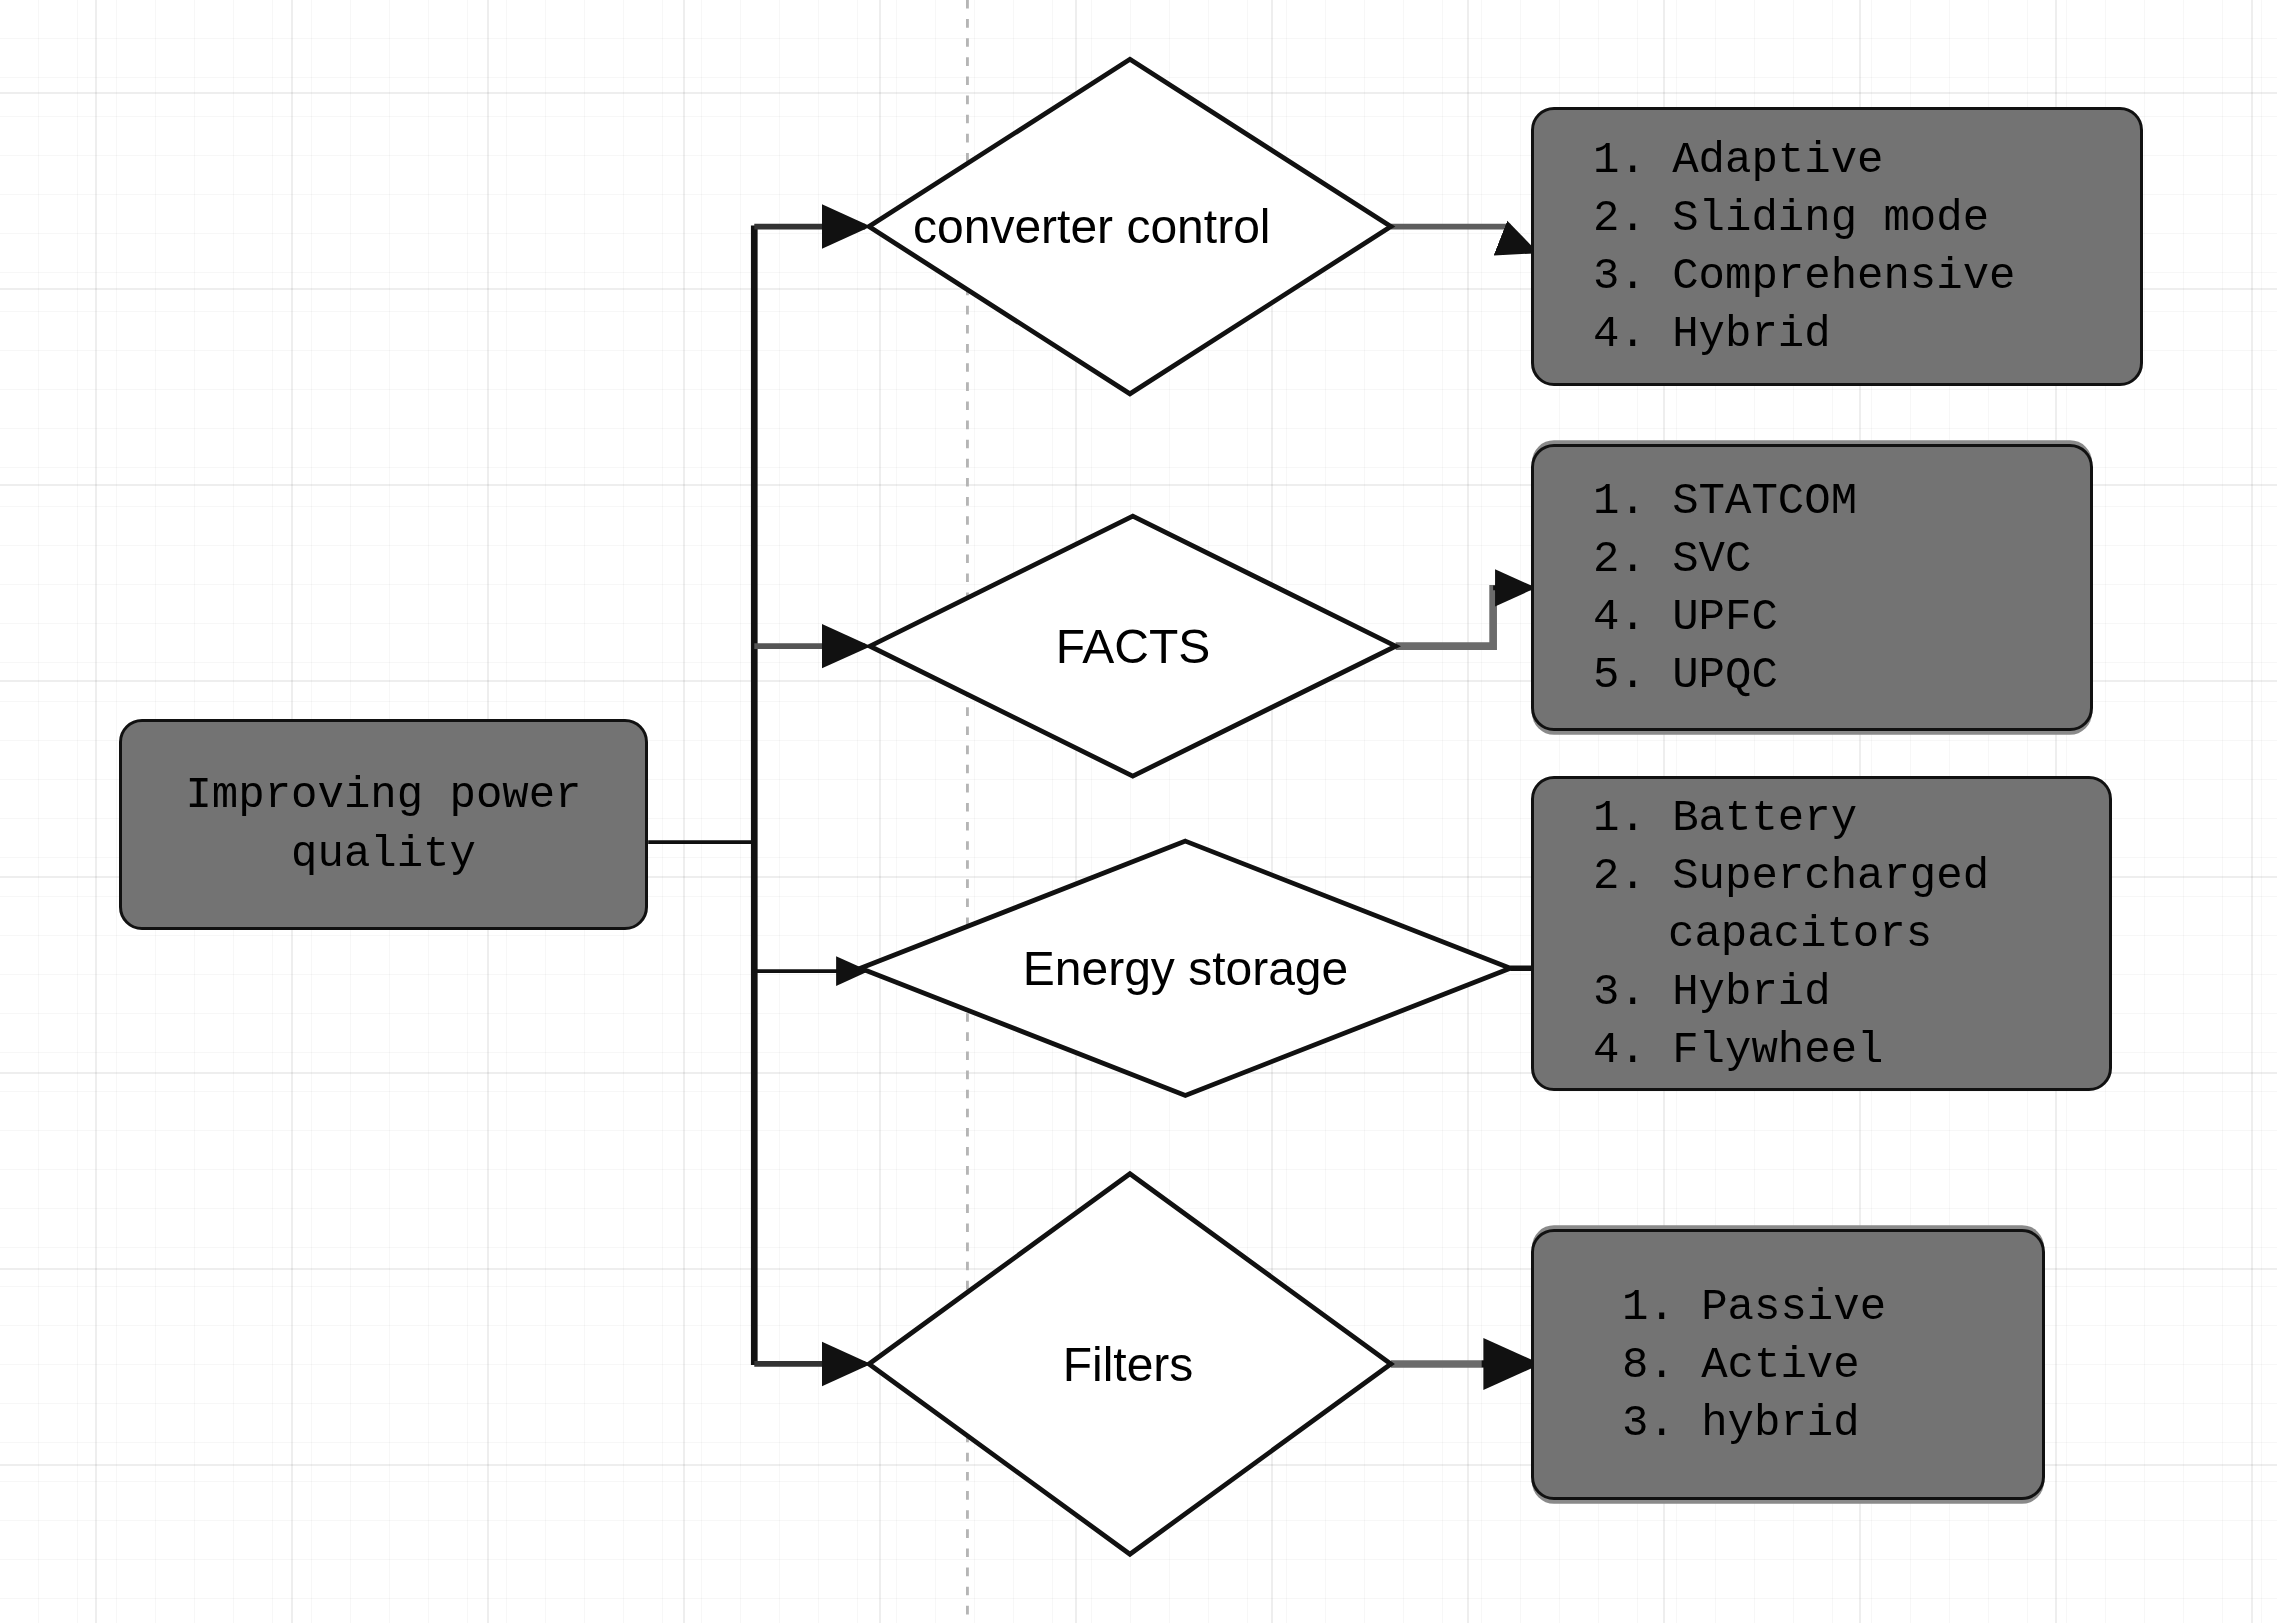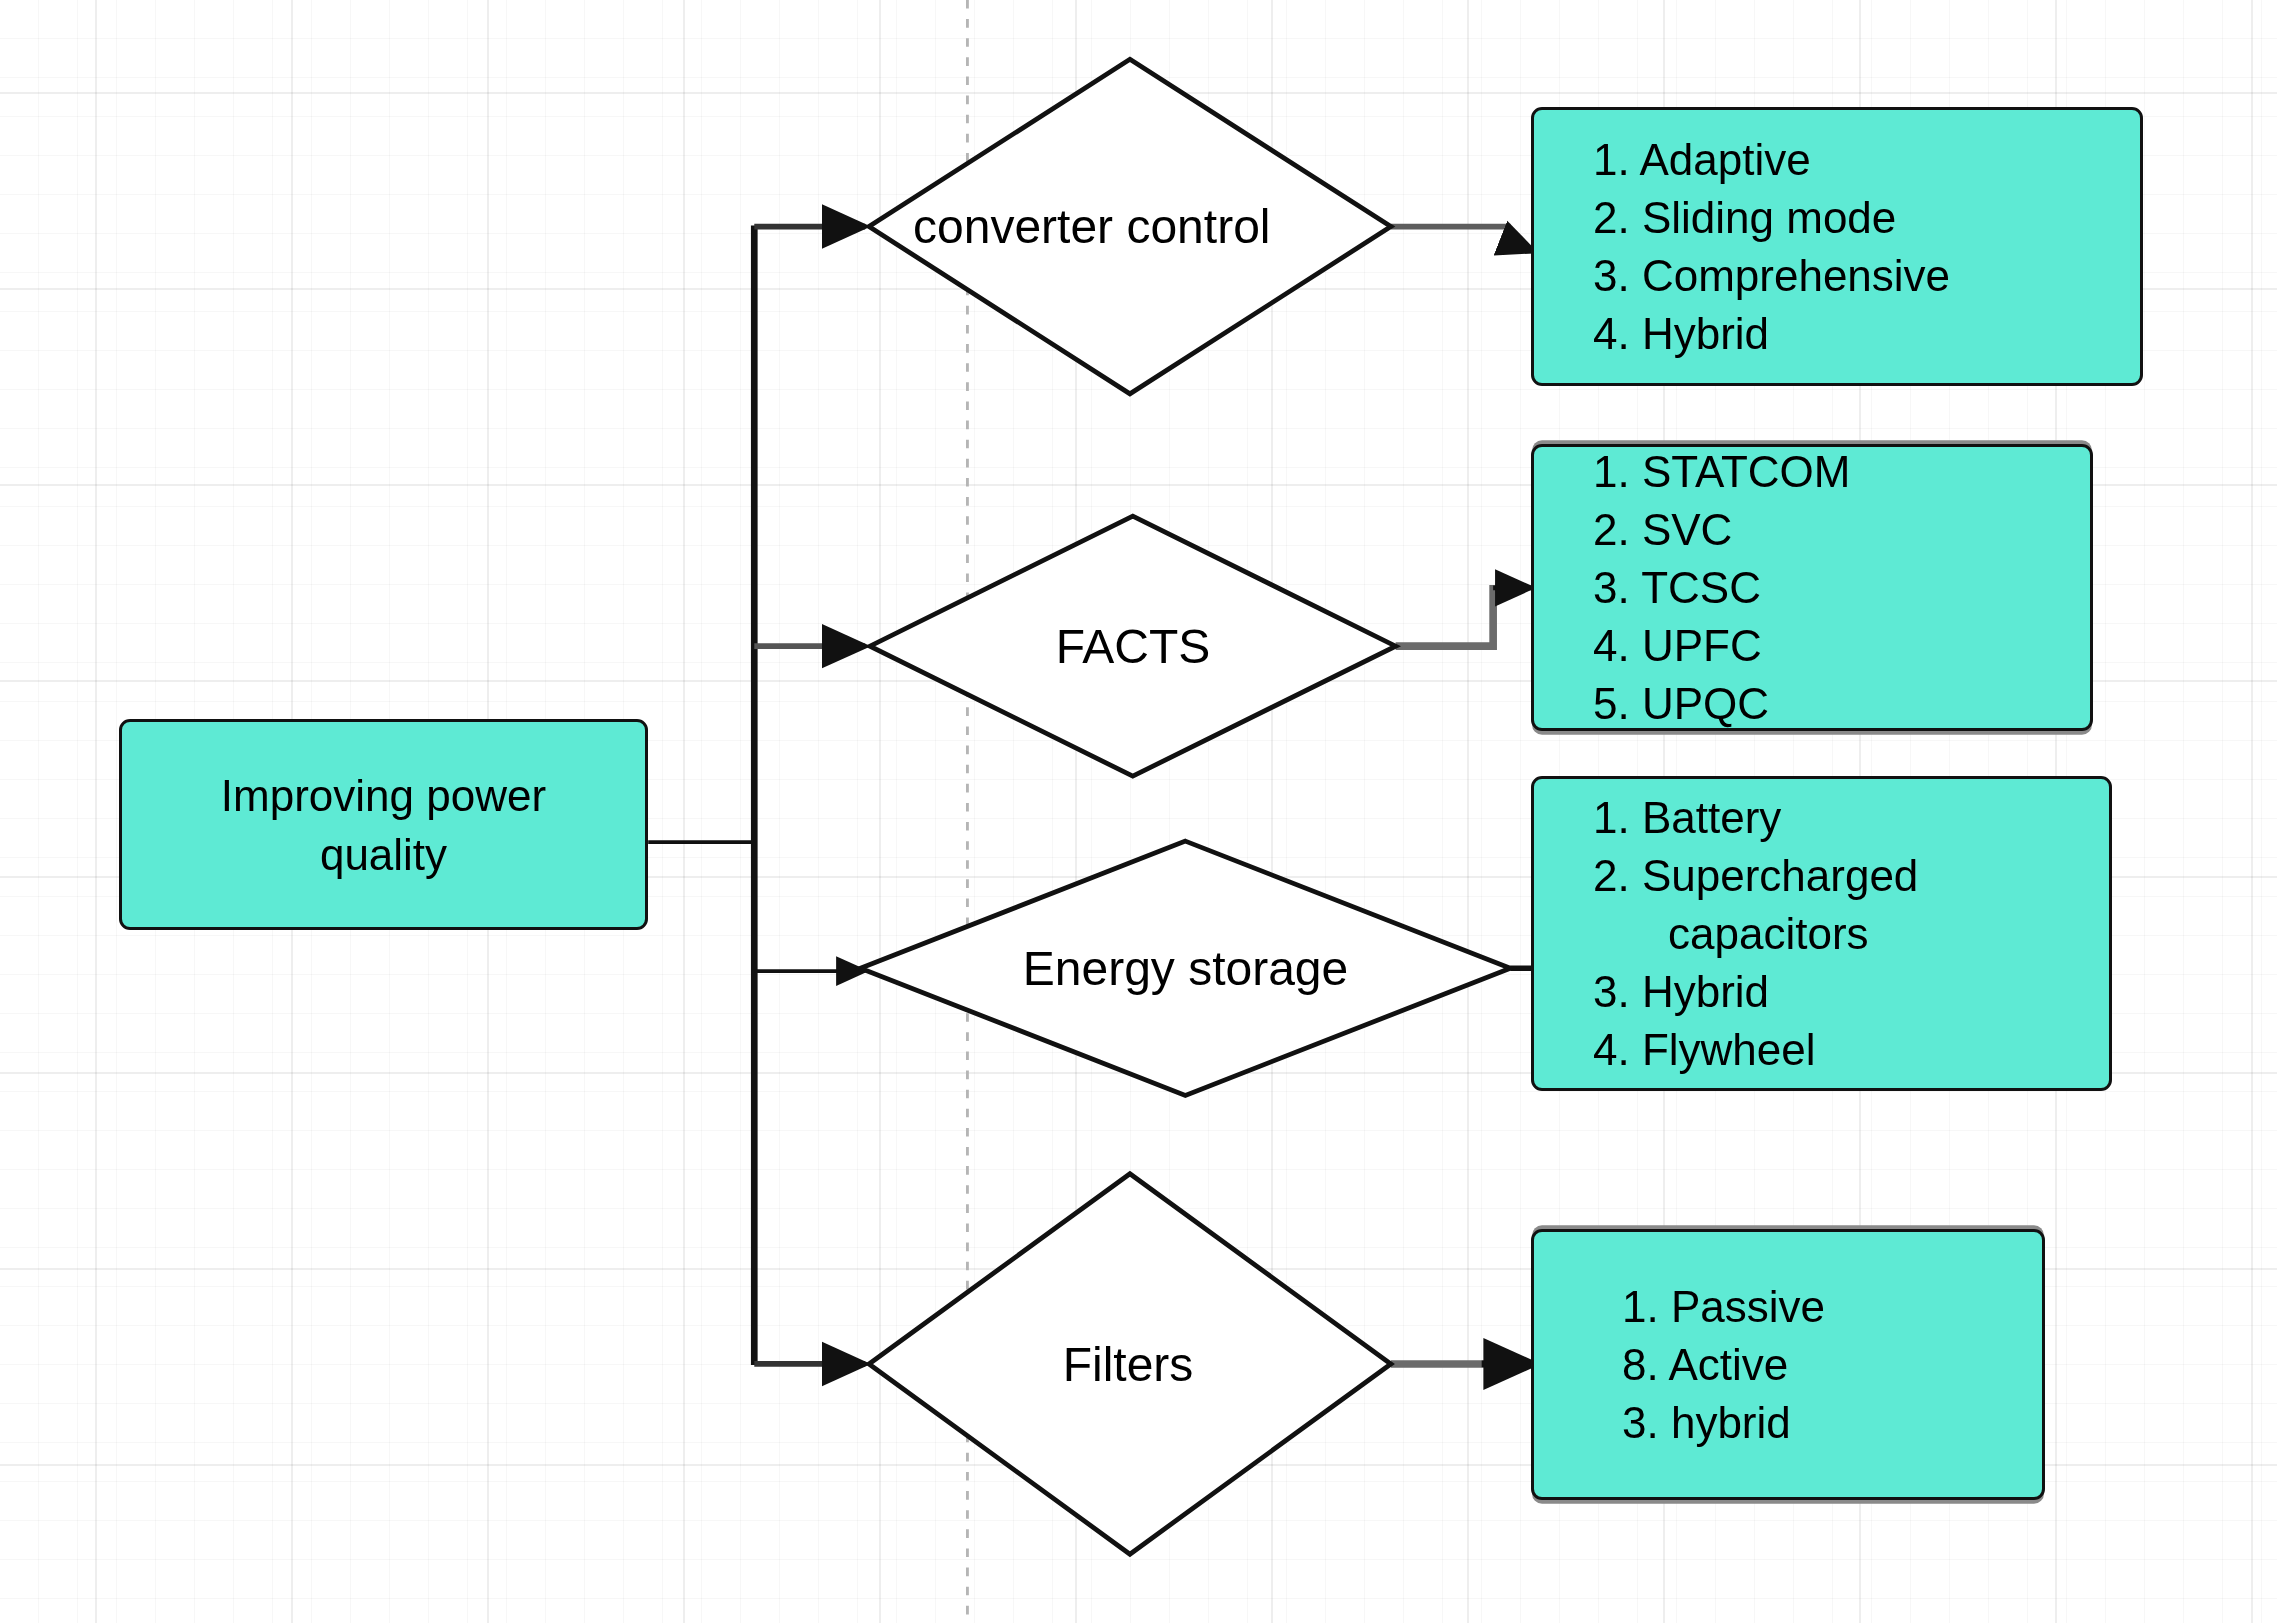--- a/index.html
+++ b/index.html
@@ -18,24 +18,25 @@
     background-size:39px 39px, 39px 39px, 196px 196px, 196px 196px;
     background-position:-1px -1px, -1px -1px, 95px 92px, 95px 92px;
   }
   #wires{position:absolute;left:0;top:0;width:2278px;height:1623px;pointer-events:none;}
 
   .node{position:absolute;box-sizing:border-box;}
 
   
   .rrect{
     border:3.8px solid #111111;
-    border-radius:11px;
-    background:#5eead4;
+    border-radius:23px;
+    background:#737373;
     display:flex;align-items:center;
     box-shadow:0 0 0 0 transparent;
+    font-family:Liberation Mono, monospace;
   }
   .rrect.shadowed{
     box-shadow:0 4.8px 0 -1px #8a8a8a, 0 -4.8px 0 -1px #8a8a8a;
   }
   .rrect .lines{
     width:100%;
     padding:0 0 0 0;
     color:#000;
   }
   .line{
@@ -117,21 +118,20 @@
     <div class="line indent">2. Sliding mode</div>
     <div class="line indent">3. Comprehensive</div>
     <div class="line indent">4. Hybrid</div>
   </div>
 </div>
 
 <div class="node rrect shadowed" style="left:1531px;top:444px;width:562px;height:287px;">
   <div class="lines">
     <div class="line indent">1. STATCOM</div>
     <div class="line indent">2. SVC</div>
-    <div class="line indent">3. TCSC</div>
     <div class="line indent">4. UPFC</div>
     <div class="line indent">5. UPQC</div>
   </div>
 </div>
 
 <div class="node rrect" style="left:1531px;top:776px;width:581px;height:315px;justify-content:flex-end;">
   <div class="lines">
     <div class="line indent">1. Battery</div>
     <div class="line indent">2. Supercharged</div>
     <div class="line" style="padding-left:134px;">capacitors</div>

